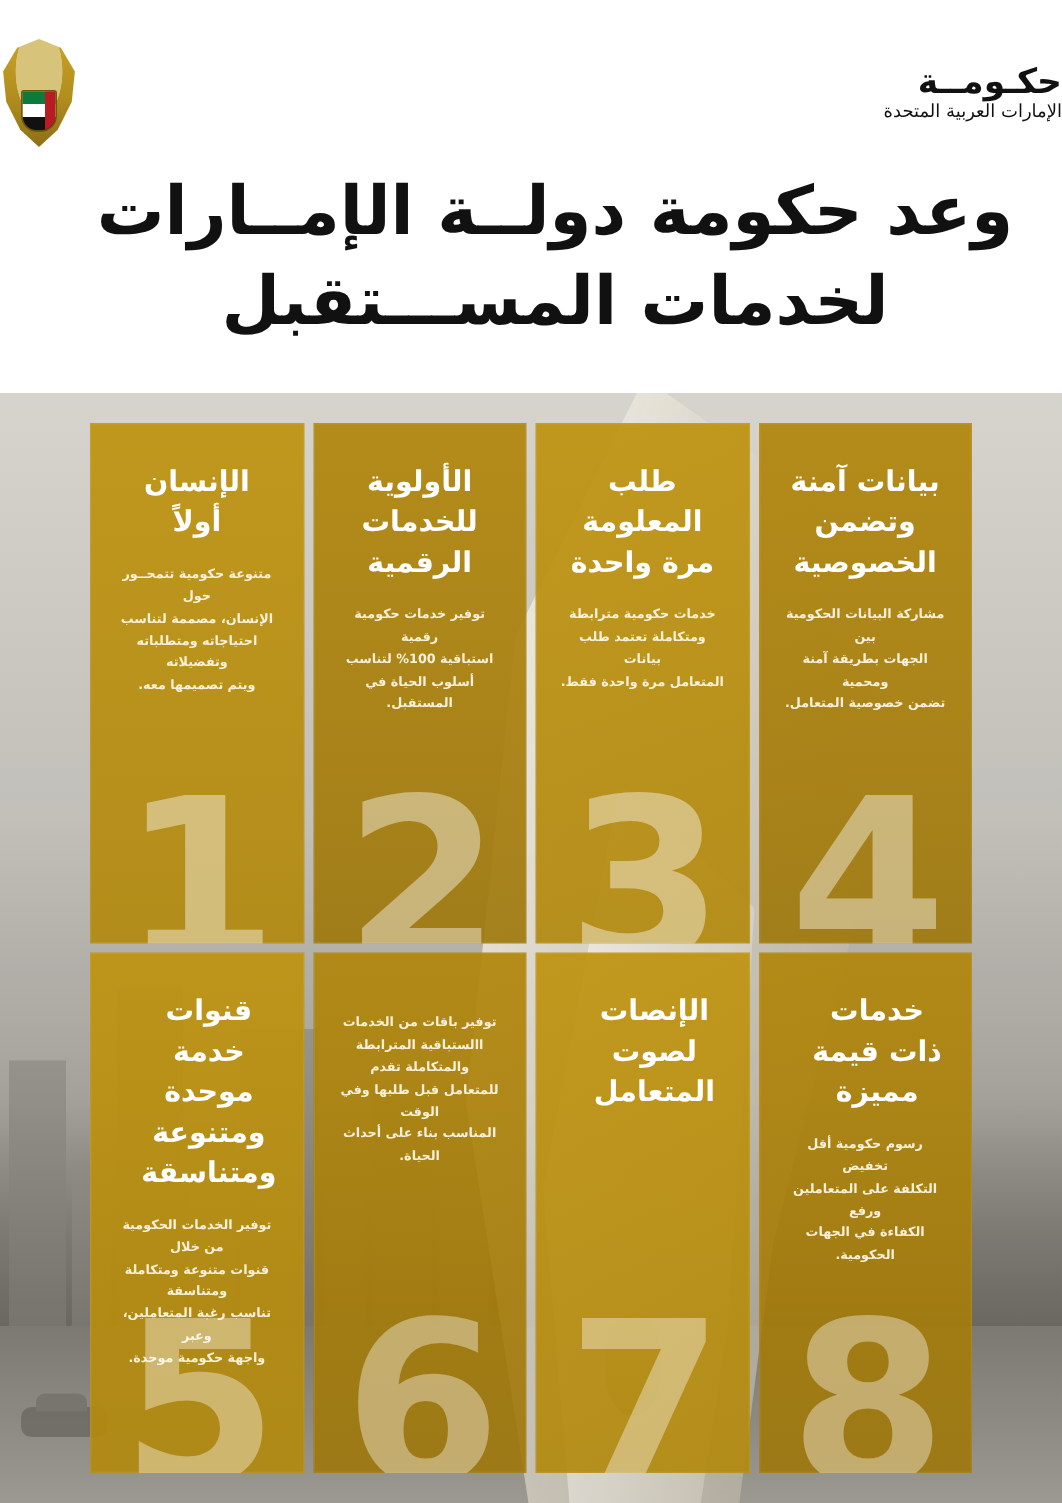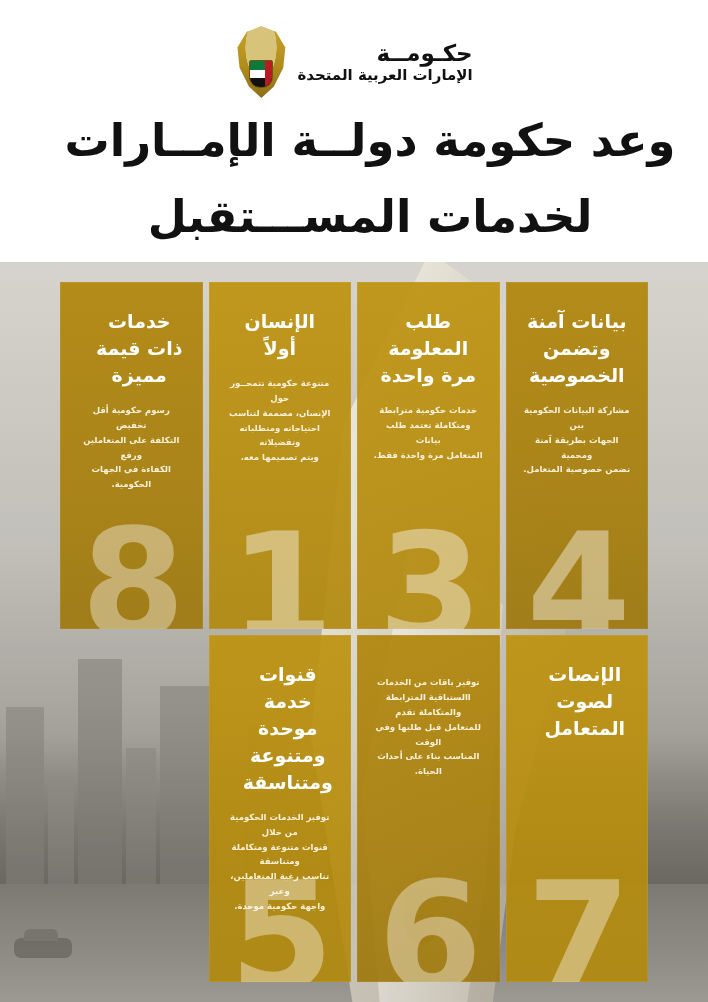--- a/index.html
+++ b/index.html
@@ -9,21 +9,21 @@
     font-family:"DejaVu Sans", sans-serif;
     overflow:hidden;
     position:relative;
   }
   .page{position:relative;width:708px;height:1002px;overflow:hidden;background:#fff;}
 
   
   .header{position:absolute;top:0;left:0;width:708px;height:262px;background:#ffffff;}
   .emblem-row{
     position:absolute;top:26px;left:0;width:708px;
-    display:flex;flex-direction:row-reverse;justify-content:center;align-items:center;gap:10px;
+    display:flex;flex-direction:row-reverse;justify-content:space-between;align-items:center;gap:10px;
   }
   .emblem{
     width:52px;height:72px;position:relative;flex:none;
   }
   .emblem .falcon{
     position:absolute;inset:0;
     background:
       radial-gradient(ellipse at 50% 30%, #d8c37a 0 42%, rgba(216,195,122,0) 43%),
       linear-gradient(180deg,#c9a227 0%, #b08d1e 55%, #8d6f16 100%);
     clip-path:polygon(50% 0%, 78% 8%, 96% 30%, 92% 58%, 74% 84%, 50% 100%, 26% 84%, 8% 58%, 4% 30%, 22% 8%);
@@ -33,31 +33,31 @@
     position:absolute;left:50%;top:34px;transform:translateX(-50%);
     width:22px;height:26px;border-radius:2px 2px 11px 11px;overflow:hidden;
     border:1px solid #6e5510;
     background:linear-gradient(180deg,#0b7a3b 0 33%, #ffffff 33% 66%, #111 66% 100%);
   }
   .emblem .shield:after{
     content:"";position:absolute;right:0;top:0;width:7px;height:100%;background:#b81b21;
   }
   .gov-text{display:flex;flex-direction:column;align-items:flex-start;line-height:1.15;}
   .gov-line1{font-size:23px;font-weight:bold;color:#111;letter-spacing:1px;}
-  .gov-line2{font-size:15px;font-weight:bold;color:#111;}
+  .gov-line2{font-size:12px;font-weight:normal;color:#111;}
 
   .title-wrap{
     position:absolute;top:112px;right:4px;width:708px;padding-left:40px;box-sizing:border-box;
     text-align:center;
   }
   .title-l1,.title-l2{
     font-size:45px;font-weight:bold;color:#111;letter-spacing:1px;line-height:1.28;
     white-space:pre;
   }
-  .title-l2{margin-top:18px;}
+  .title-l2{margin-top:2px;}
 
   
   .photo{
     position:absolute;top:262px;left:0;width:708px;height:740px;overflow:hidden;
     background:#9a9a98;
   }
   
   .sky{position:absolute;inset:0;background:linear-gradient(180deg,#d9d9d7 0%, #c4c4c2 38%, #a9a9a6 60%, #8f8f8c 78%, #7c7c79 100%);}
   .sky:after{
     content:"";position:absolute;left:0;right:0;bottom:0;height:36%;
@@ -185,20 +185,29 @@
     <div class="card light">
       <h3>طلب
 المعلومة
 مرة واحدة</h3>
       <p>خدمات حكومية مترابطة
 ومتكاملة تعتمد طلب بيانات
 المتعامل مرة واحدة فقط.</p>
       <div class="num">3</div>
     </div>
 
+    <div class="card">
+      <h3>الأولوية
+للخدمات
+الرقمية</h3>
+      <p>توفير خدمات حكومية رقمية
+استباقية 100% لتناسب
+أسلوب الحياة في المستقبل.</p>
+      <div class="num">2</div>
+    </div>
 
     <div class="card light">
       <h3>الإنسان
 أولاً</h3>
       <p>متنوعة حكومية تتمحــور حول
 الإنسان، مصممة لتناسب
 احتياجاته ومتطلباته وتفضيلاته
 ويتم تصميمها معه.</p>
       <div class="num">1</div>
     </div>

